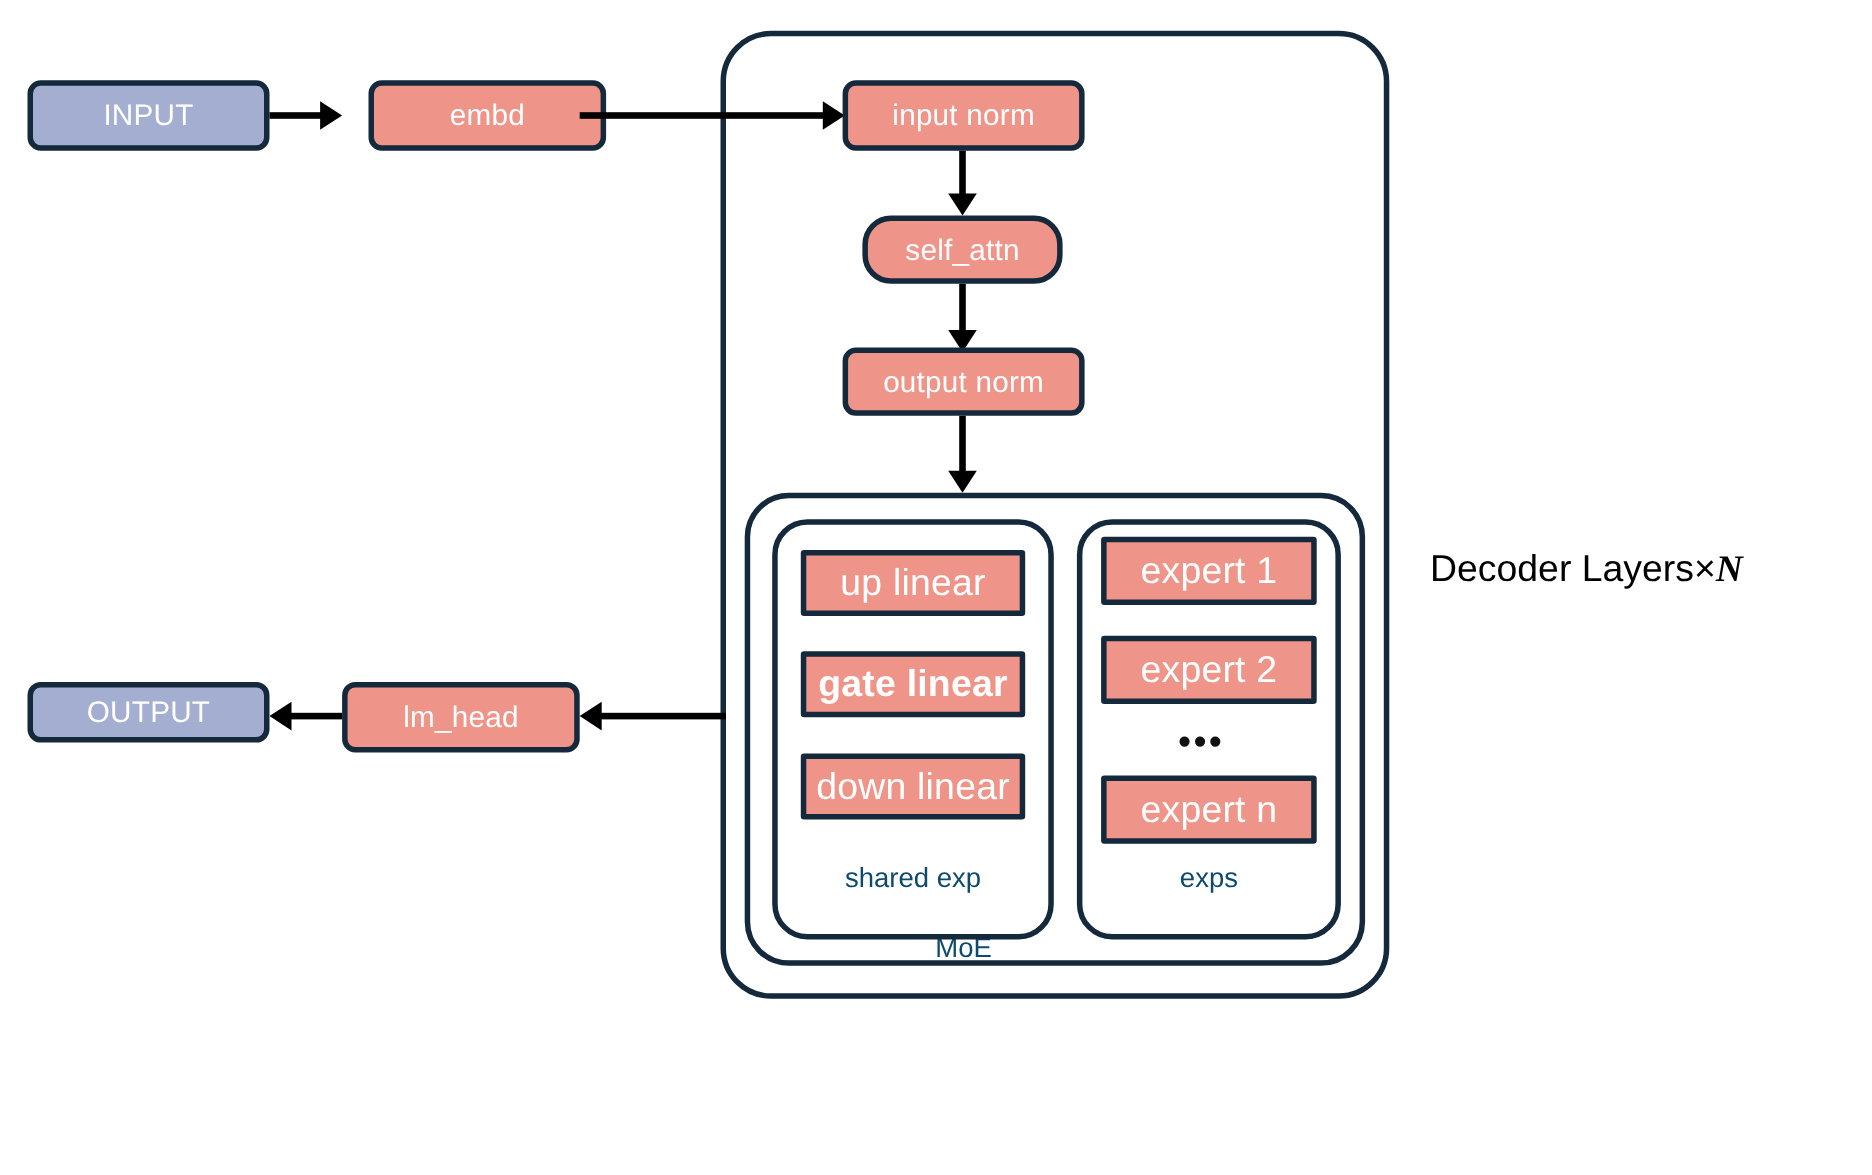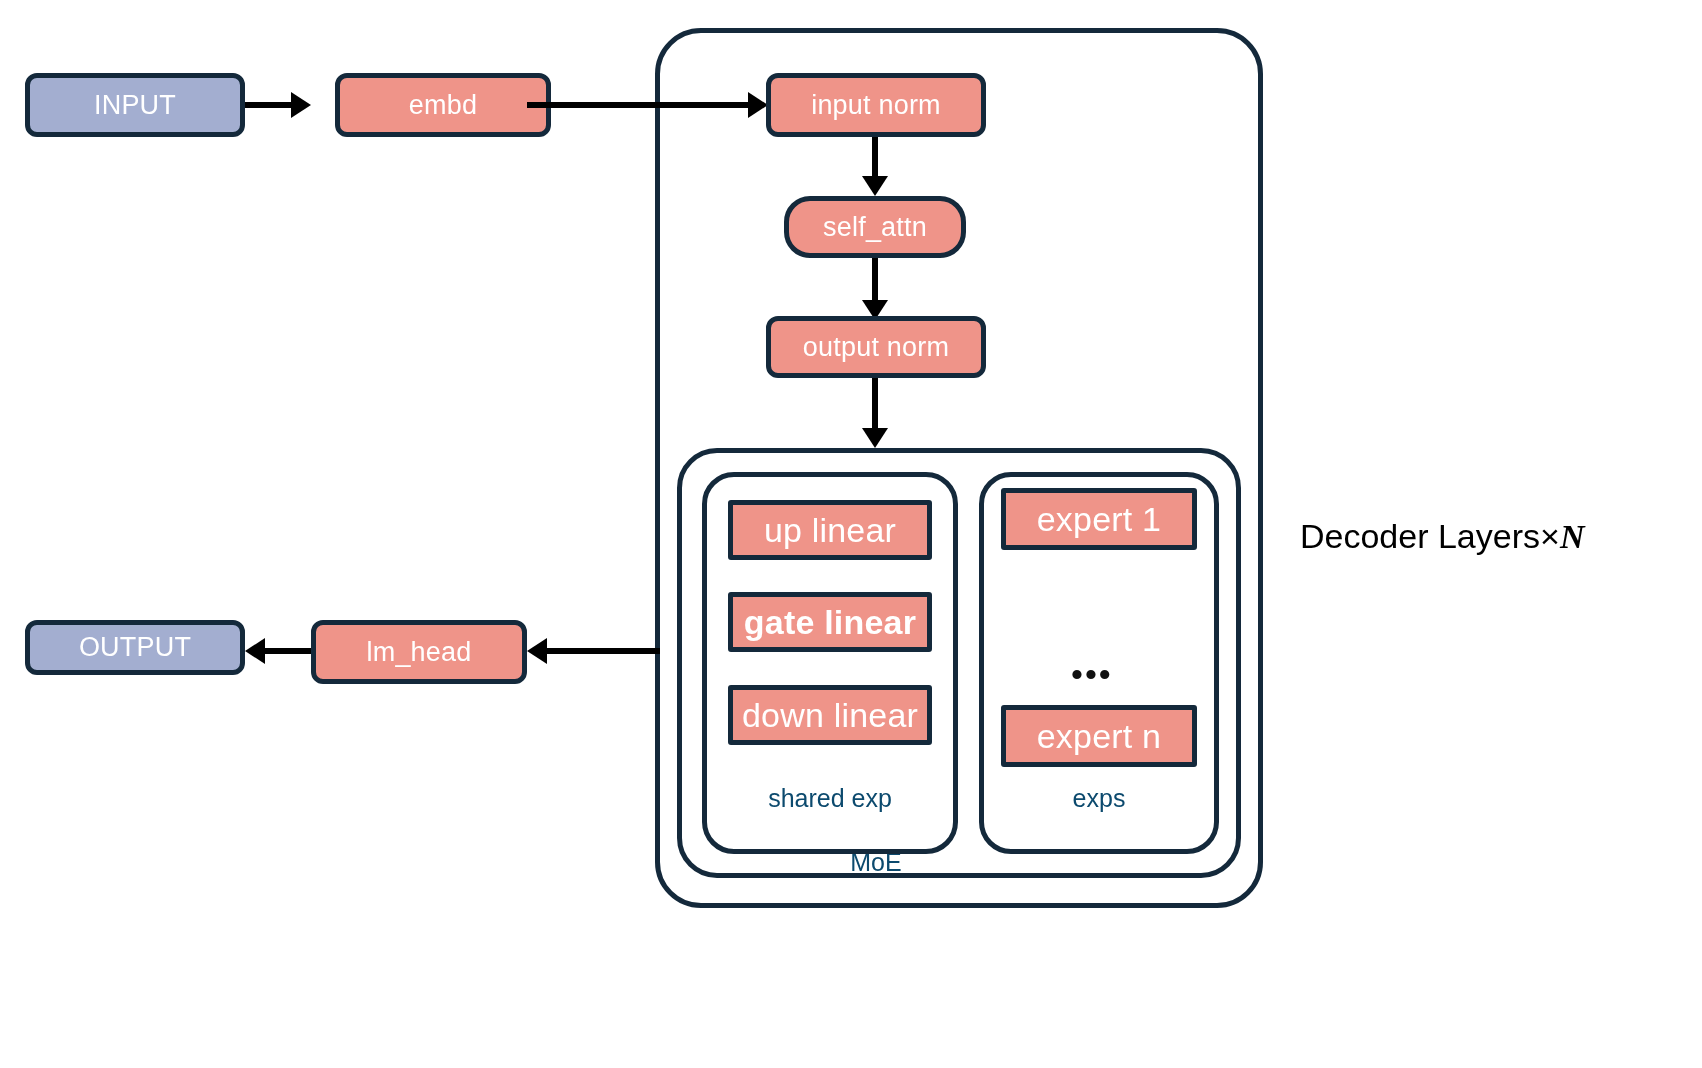--- a/index.html
+++ b/index.html
@@ -115,21 +115,21 @@
     font-style: italic;
   }
 </style>
 </head>
 <body>
 
 <div id="stage">
 
   <div class="group decoder" style="left:655px; top:28px; width:608px; height:880px;"></div>
 
-  <div class="side-note" style="left:1300px; top:500px;margin-top:19px;">
+  <div class="side-note" style="left:1300px; top:500px;">
     <span>Decoder Layers×</span><span class="nvar">N</span>
   </div>
 
   <div class="node blue" style="left:25px; top:73px; width:220px; height:64px;align-items:center;">
     <span>INPUT</span>
   </div>
 
   <div class="edge h" style="left:245px; top:102px; width:48px;"></div>
   <div class="arrowhead right" style="left:291px; top:92px;"></div>
 
@@ -179,20 +179,23 @@
     <span>down linear</span>
   </div>
 
   <div class="group sub" style="left:979px; top:472px; width:240px; height:382px;"></div>
   <div class="group-label" style="left:979px; top:786px; width:240px;">exps</div>
 
   <div class="node salmon node-sm" style="left:1001px; top:488px; width:196px; height:62px;">
     <span>expert 1</span>
   </div>
 
+  <div class="node salmon node-sm" style="left:1001px; top:578px; width:196px; height:62px;">
+    <span>expert 2</span>
+  </div>
 
   <div class="ellipsis" style="left:1071px; top:657px;">•••</div>
 
   <div class="node salmon node-sm" style="left:1001px; top:705px; width:196px; height:62px;">
     <span>expert n</span>
   </div>
 
   <div class="edge h" style="left:545px; top:648px; width:115px;"></div>
   <div class="arrowhead left" style="left:527px; top:638px;"></div>
 

